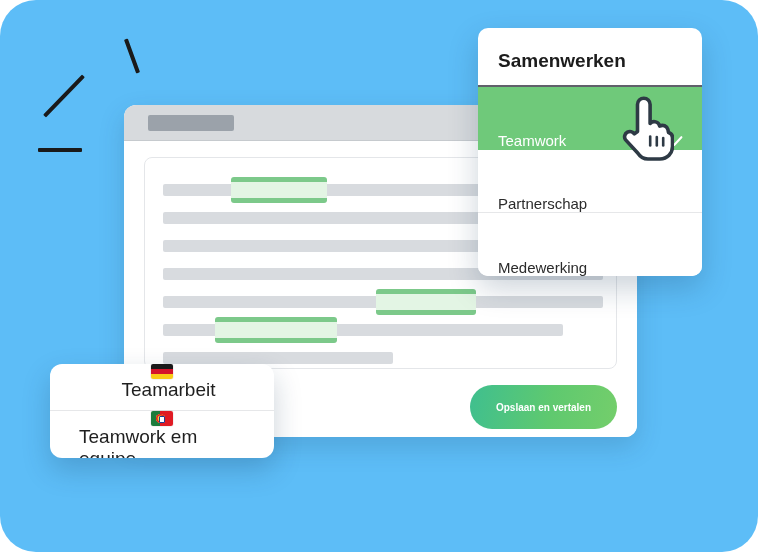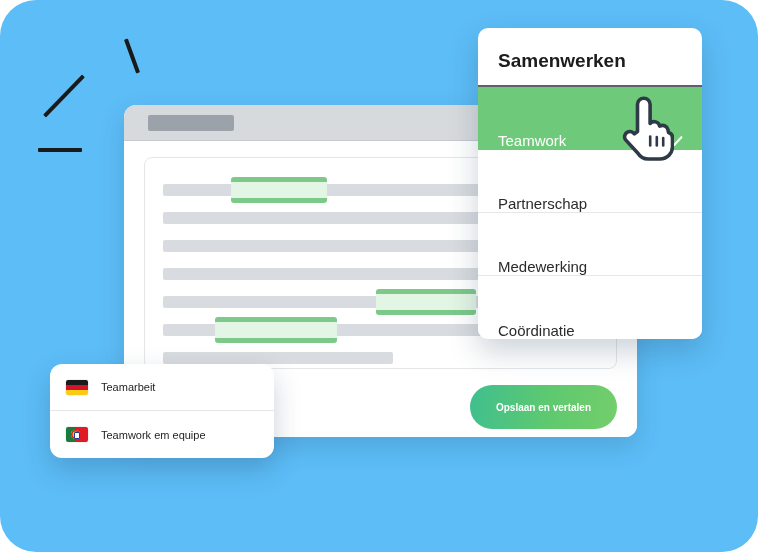--- a/index.html
+++ b/index.html
@@ -176,23 +176,24 @@
     border-radius: 12px;
     box-shadow: 0 12px 28px rgba(20,50,80,0.22);
     overflow: hidden;
   }
   .lang-row {
     height: 47px;
     display: flex;
     align-items: center;
     padding: 0 16px;
     border-bottom: 1px solid #E6E7E9;
-    font-size: 11px;
+    font-size: 19px;
     color: #1F1F1F;
     cursor: pointer;
+    flex-direction: column;
   }
   .lang-row:last-of-type { border-bottom: none; }
   .lang-label { margin-left: 13px; }
 
   .flag {
     width: 22px;
     height: 15px;
     border-radius: 2px;
     overflow: hidden;
     flex: 0 0 auto;
@@ -278,23 +279,20 @@
           <span class="opt-label">Teamwork</span>
           <svg class="check-icon" viewBox="0 0 16 16">
             <path d="M2.6 8.4 L6.2 12 L13.4 4.2" fill="none" stroke="#ffffff" stroke-width="2.1" stroke-linecap="round" stroke-linejoin="round"></path>
           </svg>
         </div>
         <div class="term-option">
           <span class="opt-label">Partnerschap</span>
         </div>
         <div class="term-option">
           <span class="opt-label">Medewerking</span>
-        </div>
-        <div class="term-option">
-          <span class="opt-label">Coördinatie</span>
         </div>
       </div>
   </div>
 
   <svg id="hand-cursor" viewBox="0 0 52 72">
     <path d="M15.5 39.5 L15.5 12.5 a6.3 6.3 0 0 1 12.6 0 L28.1 31.5
              a5.6 5.6 0 0 1 9.6 2.6
              a5.6 5.6 0 0 1 8.2 3.4
              l0.6 3.0
              a5.4 5.4 0 0 1 4.0 5.3

